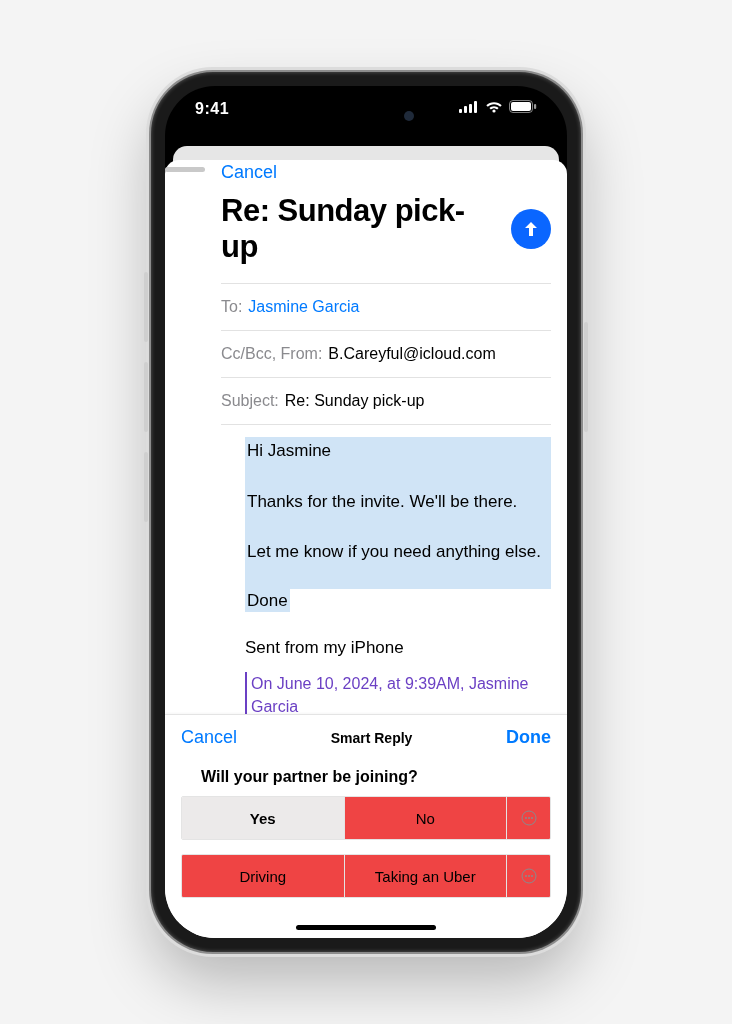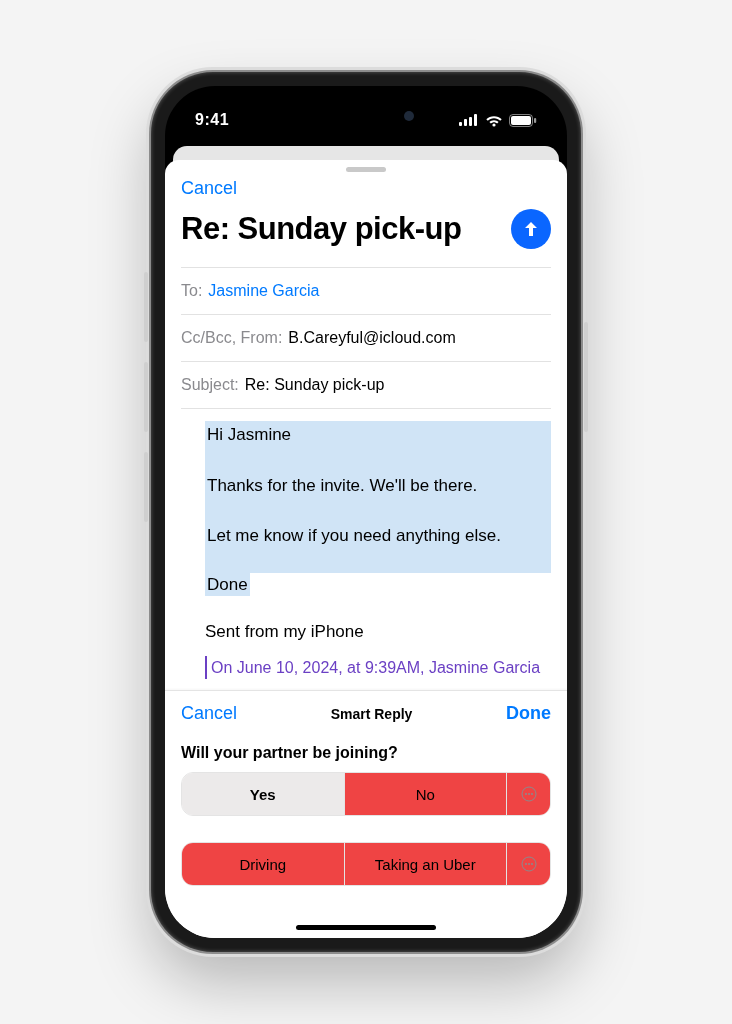--- a/index.html
+++ b/index.html
@@ -60,21 +60,21 @@
     background:#1f2a3a;
     transform:translateY(-50%);
   }
 
   
   .statusbar{
     position:absolute;
     top:0; left:0; right:0;
     height:54px;
     display:flex;
-    align-items:center;
+    align-items:flex-start;
     justify-content:space-between;
     padding: 14px 30px 0;
     color:#fff;
     font-size:16px;
     font-weight:600;
     letter-spacing:.5px;
     z-index:30;
   }
   .status-right{ display:flex; align-items:center; gap:6px; }
   .status-right svg{ display:block; }
@@ -88,21 +88,20 @@
     border-radius:14px 14px 0 0;
   }
 
   
   .sheet{
     position:absolute;
     top:74px; left:0; right:0; bottom:0;
     background:#fff;
     border-radius:14px 14px 0 0;
     display:flex;
-    flex-direction:column;
   }
   .grabber{
     width:40px; height:5px;
     background:#c9c9c9;
     border-radius:3px;
     margin:7px auto 4px;
   }
   .sheet-body{ flex:1; overflow:hidden; padding:0 16px; }
 
   .cancel-row{
@@ -185,29 +184,30 @@
   }
   .panel-head .action{ color:#007aff; font-size:18px; }
   .panel-head .action.done{ font-weight:700; }
   .panel-head .title{ font-size:14px; font-weight:700; }
 
   .question{
     font-size:16px;
     font-weight:700;
     color:#000;
     padding:6px 0 10px;
+    margin-left:20px;
   }
   .segmented{
     display:flex;
     align-items:stretch;
     border:1px solid #e4e4e4;
-    border-radius:12px;
+    border-radius:2px;
     overflow:hidden;
     height:44px;
-    margin-bottom:26px;
+    margin-bottom:14px;
     text-align:center;
   }
   .seg{
     flex:1;
     display:flex;
     align-items:center;
     justify-content:center;
     font-size:15px;
     color:#000;
     background:#ef4444;

